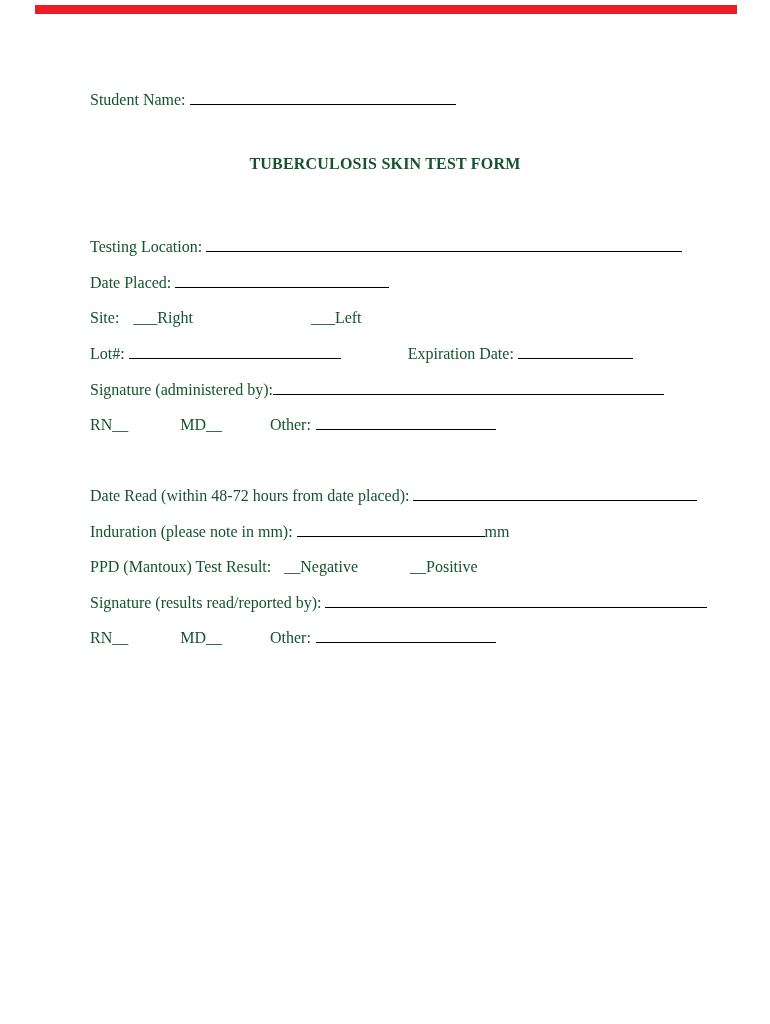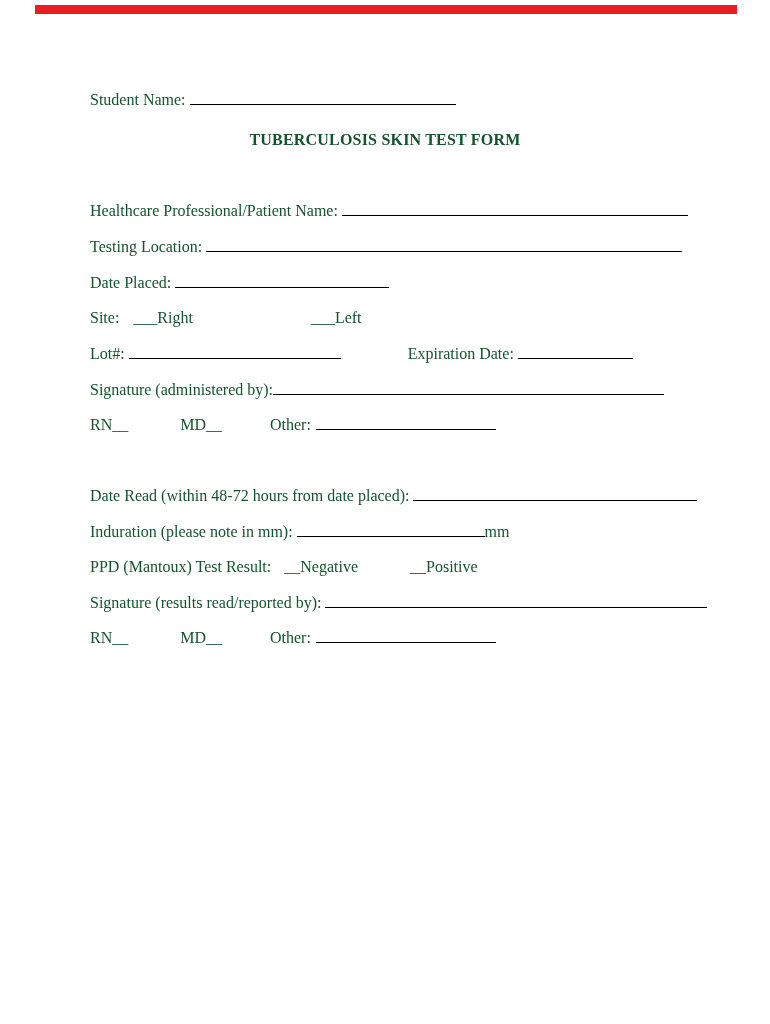--- a/index.html
+++ b/index.html
@@ -57,21 +57,21 @@
   .ml-site-right { margin-left: 14px; }
   .ml-site-left  { margin-left: 118px; }
   .ml-exp        { margin-left: 67px; }
   .ml-md         { margin-left: 52px; }
   .ml-other      { margin-left: 48px; }
   .ml-neg        { margin-left: 13px; }
   .ml-pos        { margin-left: 52px; }
 
   
   .r-student  { top: 89px; }
-  .r-title    { top: 131px; }
+  .r-title    { top: 155px; }
   .r-hcp      { top: 200px; }
   .r-testing  { top: 236px; }
   .r-dateplaced { top: 272px; }
   .r-site     { top: 307px; }
   .r-lot      { top: 343px; }
   .r-sig1     { top: 379px; }
   .r-rnmd1    { top: 414px; }
   .r-dateread { top: 485px; }
   .r-indur    { top: 521px; }
   .r-ppd      { top: 556px; }
@@ -84,23 +84,20 @@
 <div class="page">
 
   <div class="red-bar top"></div>
 
   <div class="row r-student">
     <span>Student Name:</span><span class="blank w-student"></span>
   </div>
 
   <div class="title-row r-title">TUBERCULOSIS SKIN TEST FORM</div>
 
-  <div class="row r-hcp">
-    <span>Healthcare Professional/Patient Name:</span><span class="blank w-hcp"></span>
-  </div>
 
   <div class="row r-testing">
     <span>Testing Location:</span><span class="blank w-testing"></span>
   </div>
 
   <div class="row r-dateplaced">
     <span>Date Placed:</span><span class="blank w-dateplaced"></span>
   </div>
 
   <div class="row r-site">

